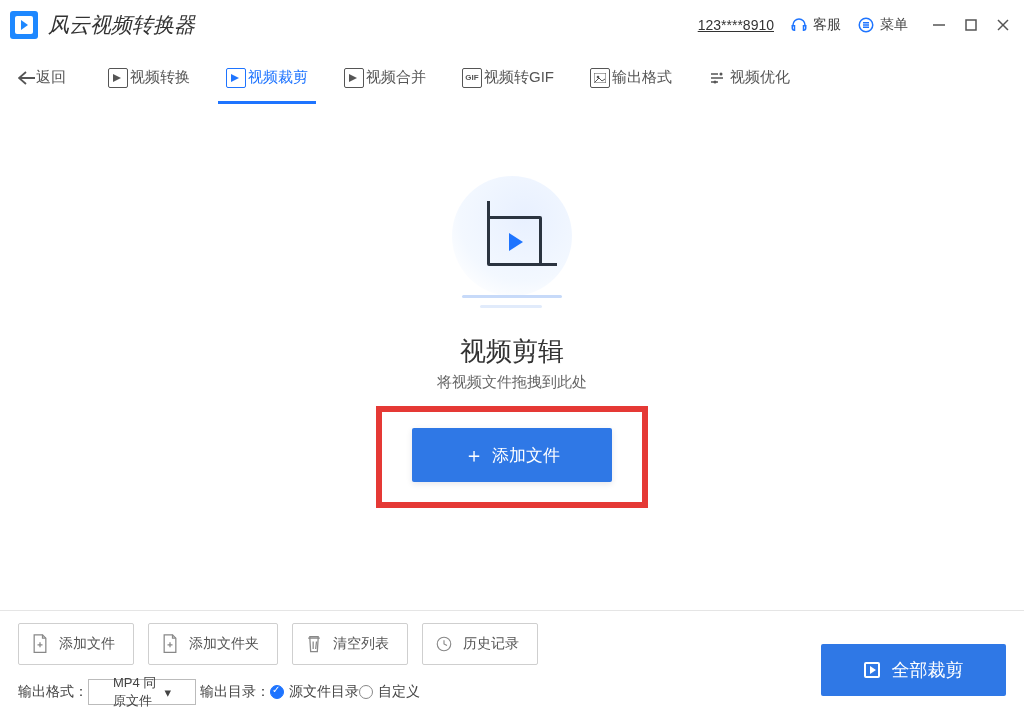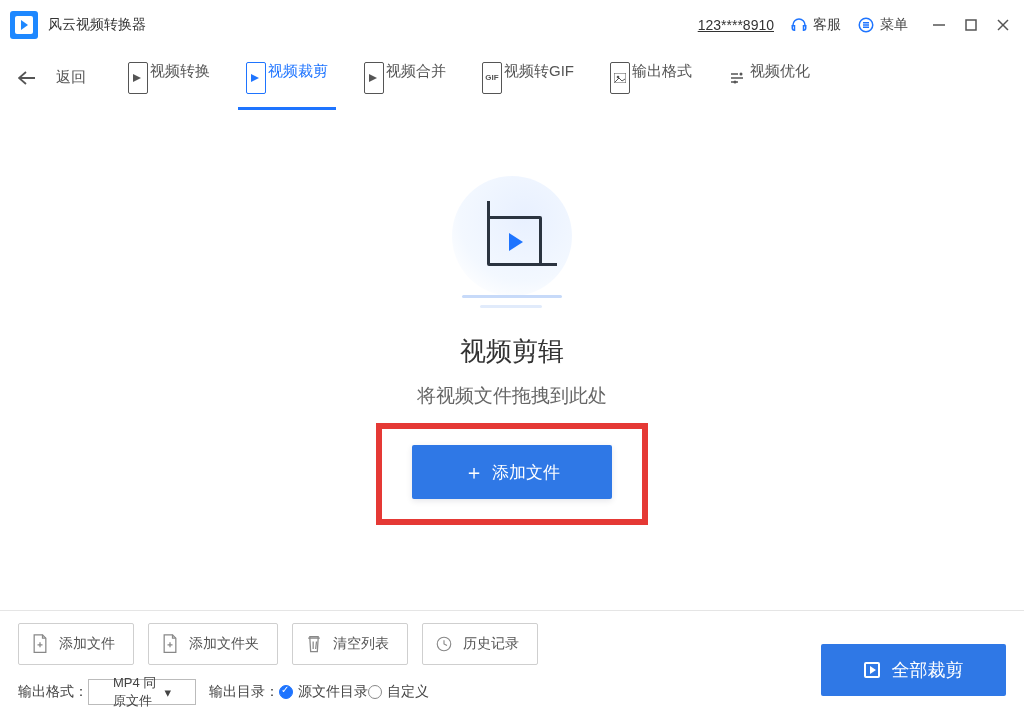--- a/index.html
+++ b/index.html
@@ -3,51 +3,51 @@
 <meta charset="utf-8">
 <style>
   * { box-sizing: border-box; margin: 0; padding: 0; font-family: "Microsoft YaHei", "PingFang SC", sans-serif; }
   body { width: 1024px; height: 720px; background: #fff; overflow: hidden; position: relative; }
 
   
   .titlebar { height: 50px; display: flex; align-items: center; padding: 0 14px 0 10px; }
   .logo { width: 28px; height: 28px; background: #1e88ff; border-radius: 3px; position: relative; margin-right: 10px; }
   .logo::before { content:""; position:absolute; inset:5px; background:#fff; border-radius:2px; }
   .logo::after { content:""; position:absolute; left:11px; top:9px; border-left:7px solid #1e88ff; border-top:5px solid transparent; border-bottom:5px solid transparent; }
-  .app-title { font-size: 14px; color:#333; font-weight: 500; }
+  .app-title { font-size: 21px; color:#333; font-weight: 500; font-style: italic; }
   .titlebar-right { margin-left:auto; display:flex; align-items:center; gap:16px; }
   .user-id { font-size:14px; color:#333; text-decoration: underline; cursor:pointer; }
   .tb-item { display:flex; align-items:center; gap:5px; font-size:14px; color:#444; cursor:pointer; }
   .tb-icon { width:18px; height:18px; display:flex; align-items:center; justify-content:center; }
   .win-ctrl { display:flex; gap:18px; margin-left:8px; }
   .win-ctrl span { width:14px; height:14px; display:flex; align-items:center; justify-content:center; color:#555; cursor:pointer; }
 
   
   .toolbar { height: 56px; display:flex; align-items:center; padding:0 10px; border-bottom:1px solid transparent; }
-  .back { display:flex; align-items:center; gap:20px; color:#555; font-size:15px; cursor:pointer; padding:0 8px; margin-right: 30px; }
+  .back { display:flex; align-items:center; gap:0; color:#555; font-size:15px; cursor:pointer; padding:0 8px; margin-right: 30px; }
   .tabs { display:flex; gap:28px; }
   .tab { display:flex; align-items:flex-start; gap:2px; font-size:15px; color:#555; cursor:pointer; padding:14px 4px 14px; position:relative; }
   .tab.active { color:#1e74ff; }
   .tab.active::after { content:""; position:absolute; left:-4px; right:-4px; bottom:-2px; height:3px; background:#1e74ff; }
-  .tab-icon { width:20px; height:32px; border:1.5px solid currentColor; border-radius:2px; position:relative; display:flex; align-items:center; justify-content:center; }
+  .tab-icon { width:20px; height:20px; border:1.5px solid currentColor; border-radius:2px; position:relative; display:flex; align-items:center; justify-content:center; }
   .icon-gif { font-size:8px; font-weight:bold; letter-spacing:0; }
 
   
   .main { position:absolute; top:106px; bottom:110px; left:0; right:0; display:flex; flex-direction:column; align-items:center; justify-content:flex-start; padding-top:70px; }
   .illus { width:160px; height:140px; position:relative; }
   .blob { position:absolute; top:0; left:20px; width:120px; height:120px; background: radial-gradient(circle at 60% 35%, #e8f0ff 0%, #f3f8ff 60%, #ffffff 85%); border-radius:50%; }
   .crop-frame { position:absolute; top:40px; left:55px; width:55px; height:50px; border:3px solid #2b3440; border-radius:2px; }
   .crop-frame::before, .crop-frame::after { content:""; position:absolute; background:#2b3440; }
   .crop-frame::before { width:3px; height:18px; left:-3px; top:-18px; }
   .crop-frame::after { width:18px; height:3px; right:-18px; bottom:-3px; }
   .crop-play { position:absolute; top:57px; left:77px; border-left:14px solid #1e74ff; border-top:9px solid transparent; border-bottom:9px solid transparent; }
   .under1 { position:absolute; bottom:18px; left:30px; width:100px; height:3px; background:#c7daf9; border-radius:2px; }
   .under2 { position:absolute; bottom:8px; left:48px; width:62px; height:3px; background:#e1ebfb; border-radius:2px; }
   .empty-title { margin-top:18px; font-size:26px; color:#333; }
-  .empty-sub { margin-top:14px; font-size:19px; color:#666; }
+  .empty-sub { margin-top:4px; font-size:15px; color:#666; }
 
   .highlight-box { margin-top:14px; border:6px solid #e53935; padding:16px 30px 20px; }
   .add-btn-main { width:200px; height:54px; background:#2f78e6; color:#fff; display:flex; align-items:center; justify-content:center; gap:8px; font-size:17px; border-radius:2px; cursor:pointer; box-shadow:0 2px 6px rgba(0,0,50,.1); }
   .plus { font-size:20px; line-height:1; }
 
   
   .bottom { position:absolute; left:0; right:0; bottom:0; height:110px; border-top:1px solid #e5e5e5; padding:12px 18px 10px; }
   .bottom-row1 { display:flex; gap:14px; }
   .mini-btn { height:42px; padding:0 18px 0 12px; border:1px solid #cfcfcf; display:flex; align-items:center; gap:10px; font-size:14px; color:#555; cursor:pointer; background:#fff; border-radius:2px; }
   .mini-icon { width:18px; height:20px; }
@@ -232,21 +232,21 @@
       <span>历史记录</span>
     </div>
   </div>
 
   <div class="bottom-row2">
     <span>输出格式：</span>
     <div class="select">
       <span>MP4 同原文件</span>
       <span>▾</span>
     </div>
-    <span style="margin-left:13px">输出目录：</span>
+    <span style="margin-left:4px">输出目录：</span>
     <label class="radio-label">
       <span class="radio checked"></span>
       <span>源文件目录</span>
     </label>
     <label class="radio-label">
       <span class="radio"></span>
       <span>自定义</span>
     </label>
   </div>
 

